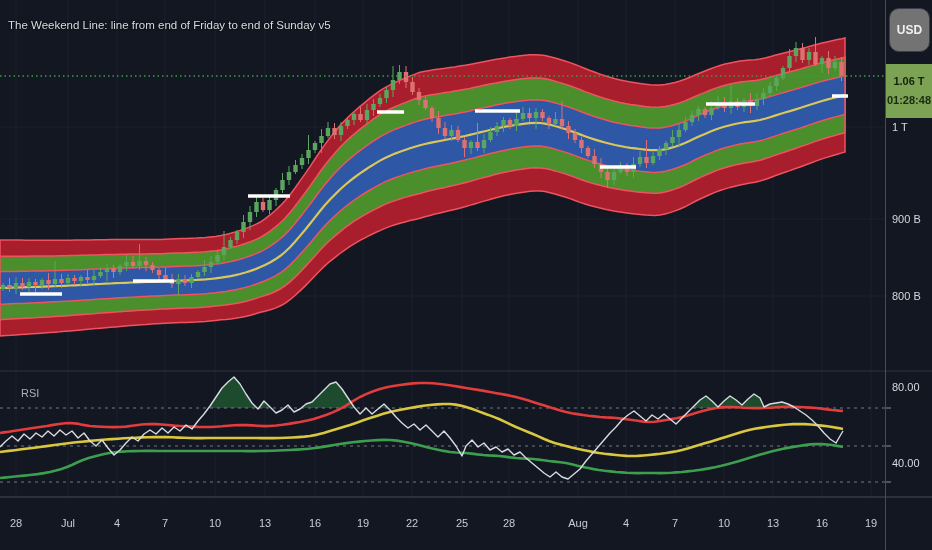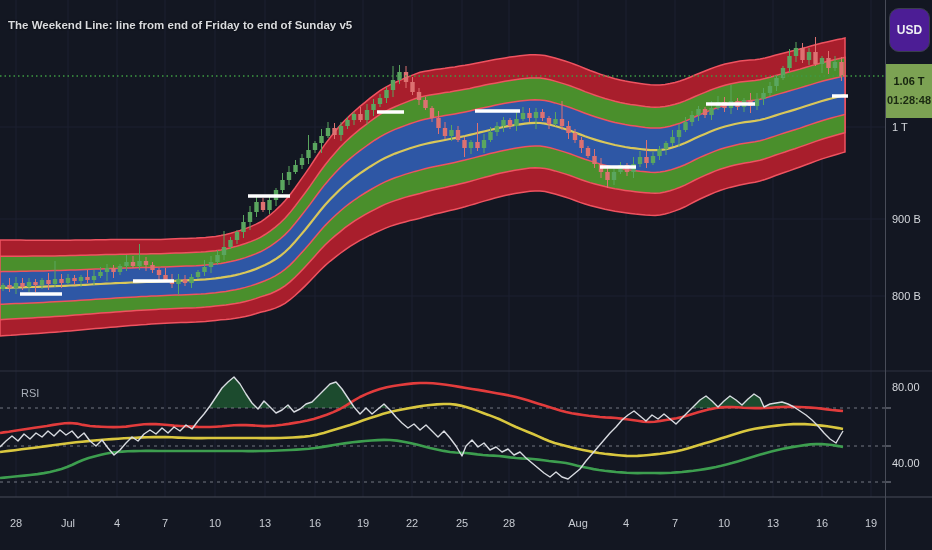--- a/index.html
+++ b/index.html
@@ -1,23 +1,23 @@
 <!DOCTYPE html>
 <html><head>
 <meta charset="utf-8">
 <style>
   html,body{margin:0;padding:0;background:#0c0e14;}
   .app{position:relative;width:932px;height:550px;background:#131722;overflow:hidden;
        font-family:"Liberation Sans",sans-serif;}
   svg{position:absolute;left:0;top:0;}
   .hline{position:absolute;left:8px;color:#d9dbdf;font-size:11.5px;white-space:nowrap;
-         text-shadow:0 0 2px #000;cursor:pointer;font-weight:bold;}
+         text-shadow:0 0 2px #000;cursor:pointer;}
   .rsi-label{position:absolute;left:13px;top:387px;color:#aab0ba;font-size:11px;cursor:pointer;padding-left:8px;}
   .usd-btn{position:absolute;left:889px;top:8px;width:41px;height:44px;border-radius:10px;
-           background:#4c1d95;border:1px solid #3a3f4b;color:#eef0f3;font-size:12px;font-weight:bold;
+           background:#737373;border:1px solid #3a3f4b;color:#eef0f3;font-size:12px;font-weight:bold;
            display:flex;align-items:center;justify-content:center;cursor:pointer;box-sizing:border-box;}
   .badge{position:absolute;left:886px;top:64px;width:46px;height:54px;background:#7ca253;
          display:flex;flex-direction:column;align-items:center;justify-content:center;gap:8px;}
   .badge .p{color:#15230e;font-size:11px;font-weight:bold;line-height:11px;}
   .badge .c{color:#1b2a12;font-size:11px;line-height:11px;font-weight:bold;}
 </style>
 </head>
 <body>
 
 <div class="app">

